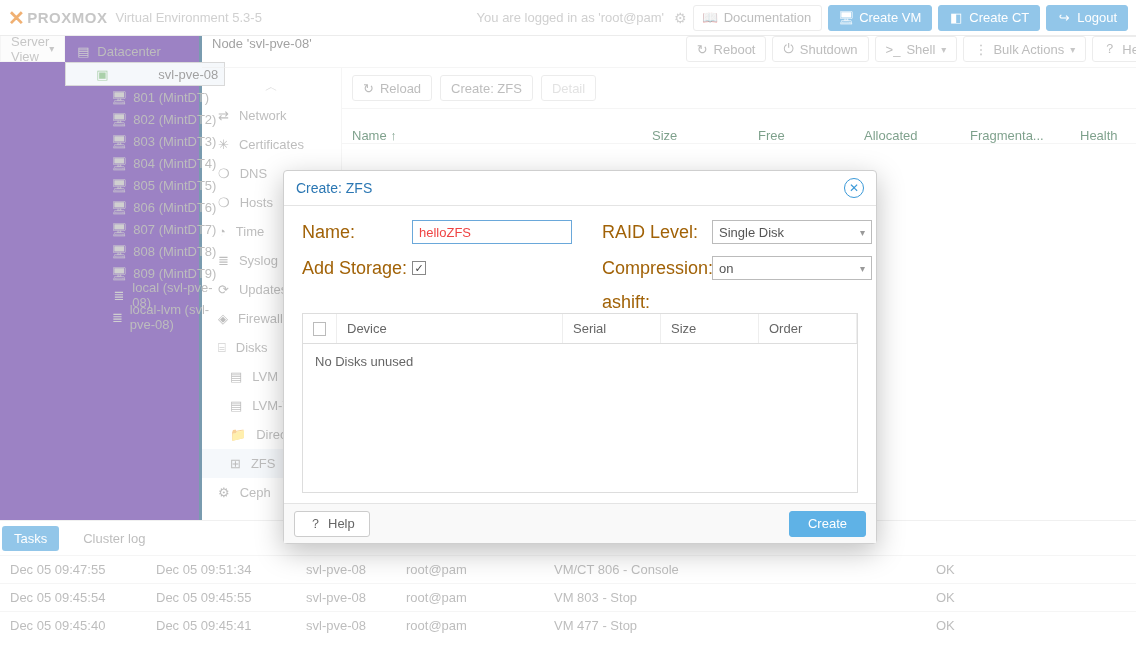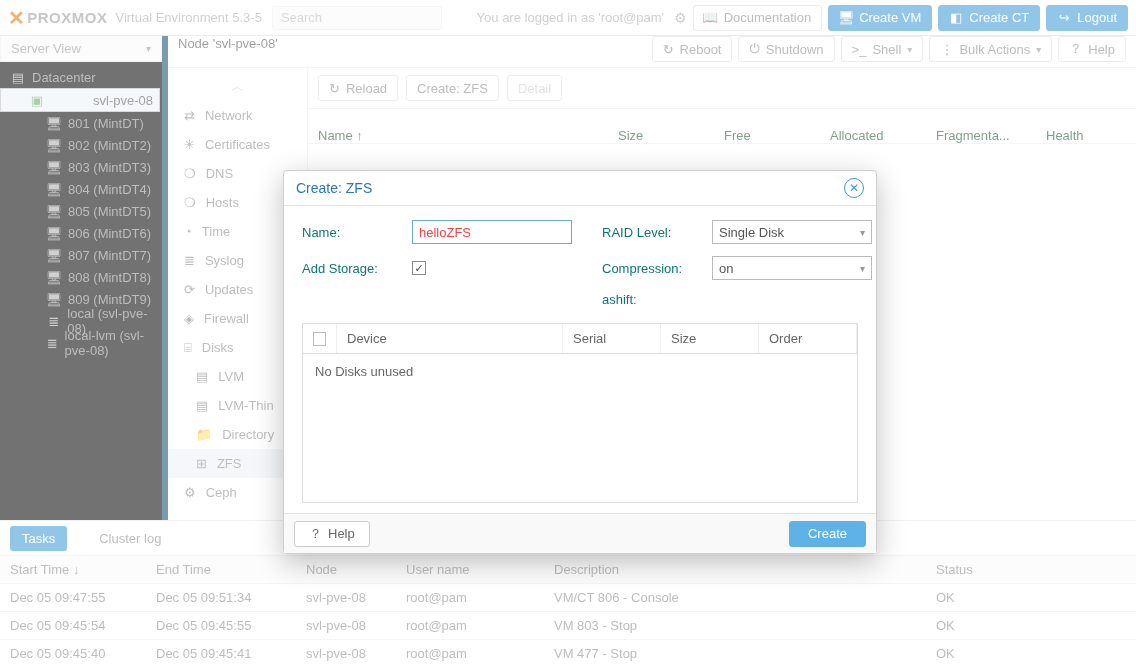--- a/index.html
+++ b/index.html
@@ -9,81 +9,78 @@
 .logo{display:flex;align-items:center;font-weight:600;color:#999;font-size:15px;letter-spacing:.5px}
 .logo .x{color:#e57000;font-size:20px;margin-right:2px}
 .version{color:#aaa;font-size:13px;margin-left:8px}
 .search{margin-left:10px;width:170px;height:24px;border:1px solid #eee;border-radius:3px;background:#fafafa;padding:0 8px;color:#bbb;display:flex;align-items:center}
 .topbar-right{margin-left:auto;display:flex;align-items:center;gap:6px}
 .user-txt{color:#aaa;font-size:13px;margin-right:4px}
 .top-btn{height:26px;border:1px solid #ddd;border-radius:3px;background:#fff;padding:0 10px;display:flex;align-items:center;gap:6px;color:#888;font-size:13px}
 .top-btn.blue{background:#3a99d8;border-color:#3a99d8;color:#fff}
 .icon{width:14px;height:14px;display:inline-flex;align-items:center;justify-content:center;color:inherit}
 .body{display:flex;height:484px}
-.sidebar{width:202px;border-right:6px solid #0c4a6e;background:#000000;display:flex;flex-direction:column}
+.sidebar{width:202px;border-right:3px solid #0c4a6e;background:#4c1d95;display:flex;flex-direction:row}
 .side-head{height:26px;border:1px solid #eee;border-top:none;display:flex;align-items:center;padding:0 10px;background:#fafafa;color:#999}
 .tree{padding:4px 0;font-size:13px;color:#888}
 .tree-row{height:22px;display:flex;align-items:center;padding-left:0;gap:6px}
 .tree-row .ticon{width:16px;display:inline-flex;justify-content:center;color:#aaa}
 .tree-row.sel{background:#eef3f9}
 .content{flex:1;display:flex;flex-direction:column}
 .crumb{height:32px;display:flex;align-items:flex-start;padding:0 10px;border-bottom:1px solid #eee;gap:6px}
 .tool-btn{height:26px;border:1px solid #ddd;border-radius:3px;background:#fff;padding:0 10px;display:flex;align-items:center;gap:6px;color:#888;font-size:13px}
 .crumb .spacer{flex:1}
 .inner{display:flex;flex:1;min-height:0}
 .nodemenu{width:140px;border-right:1px solid #eee;padding:4px 0}
 .nm-row{height:29px;display:flex;align-items:center;gap:10px;padding-left:16px;color:#888}
 .nm-row.sub{padding-left:28px}
 .nm-row.active{background:#eef3f9}
 .nm-row.collapse{justify-content:center;padding-left:0;color:#bbb}
 .mainpanel{flex:1;display:flex;flex-direction:column}
 .mp-bar{height:40px;display:flex;align-items:center;gap:8px;padding:0 10px}
 .grid-head{height:36px;display:flex;align-items:flex-end;border-top:1px solid #eee;border-bottom:1px solid #eee;padding:0 10px;gap:10px;color:#14532d}
 .grid-head .col{flex:0 0 auto}
 .bottom{border-top:1px solid #e5e5e5}
-.bottabs{height:34px;display:flex;align-items:center;gap:20px;padding:0 10px}
+.bottabs{height:34px;display:flex;align-items:center;gap:12px;padding:0 2px}
 .bottab{padding:5px 12px;border-radius:3px;color:#888}
 .bottab.active{background:#3a99d8;color:#fff}
 .log-head,.log-row{display:flex;height:28px;align-items:center;border-top:1px solid #eee;font-size:13px;color:#888;padding:0 10px}
 .log-head{background:#fafafa}
 .lg1{width:146px}.lg2{width:150px}.lg3{width:100px}.lg4{width:148px}.lg5{flex:1}.lg6{width:190px}
 
 .modal{position:absolute;left:283px;top:170px;width:594px;background:#fff;border:1px solid #cfcfcf;border-radius:4px;box-shadow:0 8px 28px rgba(0,0,0,.25);z-index:20}
 .m-title{height:35px;display:flex;align-items:center;padding:0 12px;color:#2b77b3;border-bottom:1px solid #e4e4e4;font-size:14px}
 .m-close{margin-left:auto;width:20px;height:20px;border:1.5px solid #3a99d8;border-radius:50%;display:flex;align-items:center;justify-content:center;color:#3a99d8;font-size:12px}
 .m-body{padding:14px 18px 10px 18px}
 .form-grid{display:grid;grid-template-columns:110px 160px 30px 110px 160px;row-gap:12px;align-items:center}
-.lbl{color:#0f766e;font-size:13px}
+.lbl{color:#a16207;font-size:18px}
 .inp{height:24px;border:1px solid #bbb;width:160px;padding:0 6px;font-size:13px;color:#ef4444}
 .inp.focus{border-color:#6aa8da}
 .sel{height:24px;border:1px solid #bbb;width:160px;padding:0 6px;font-size:13px;color:#555;background:#fff;display:flex;align-items:center;justify-content:space-between}
 .chk{width:14px;height:14px;border:1px solid #888;display:inline-flex;align-items:center;justify-content:center;font-size:11px;color:#444}
-.disk-table{margin-top:16px;border:1px solid #ddd}
+.disk-table{border:1px solid #ddd}
 .dt-head{display:flex;height:30px;align-items:center;border-bottom:1px solid #ddd}
 .dt-head>div{border-right:1px solid #eee;padding:0 10px;color:#666;display:flex;align-items:center;height:100%}
 .dc0{width:34px;justify-content:center}.dc1{flex:1}.dc2{width:98px}.dc3{width:98px}.dc4{width:98px;border-right:none}
 .dt-body{height:148px;padding:10px 12px;color:#666}
 .m-foot{height:40px;border-top:1px solid #e4e4e4;display:flex;align-items:center;padding:0 10px;background:#f9f9f9}
 .btn{height:26px;border:1px solid #ccc;border-radius:3px;padding:0 14px;display:flex;align-items:center;gap:6px;background:#fff;color:#666}
 .btn.primary{background:#5fb2e6;border-color:#5fb2e6;color:#fff;margin-left:auto;padding:0 18px}
 .caret{font-size:10px;color:#999}
 .gear{font-size:14px;color:#aaa}
 </style>
 </head>
 <body>
 
 <div class="topbar fade">
   <span class="logo">
       <span class="x">✕</span>
       <span>PROXMOX</span>
     </span>
   <span class="version">Virtual Environment 5.3-5</span>
-  <div class="search">
-      <span>Search</span>
-    </div>
   <div class="topbar-right">
     <span class="user-txt">You are logged in as 'root@pam'</span>
     <span class="gear">⚙</span>
     <div class="top-btn">
         <span class="icon">📖</span>
         <span>Documentation</span>
       </div>
     <div class="top-btn blue">
         <span class="icon">🖥</span>
         <span>Create VM</span>
@@ -276,28 +273,20 @@
       </div>
     </div>
   </div>
 </div>
 
 <div class="bottom fade">
   <div class="bottabs">
     <div class="bottab active">Tasks</div>
     <div class="bottab">Cluster log</div>
   </div>
-  <div class="log-head">
-    <div class="lg1"><span>Start Time</span> <span>↓</span></div>
-    <div class="lg2">End Time</div>
-    <div class="lg3">Node</div>
-    <div class="lg4">User name</div>
-    <div class="lg5">Description</div>
-    <div class="lg6">Status</div>
-  </div>
   <div id="logrows">
       <div class="log-row">
         <div class="lg1">Dec 05 09:47:55</div>
         <div class="lg2">Dec 05 09:51:34</div>
         <div class="lg3">svl-pve-08</div>
         <div class="lg4">root@pam</div>
         <div class="lg5">VM/CT 806 - Console</div>
         <div class="lg6">OK</div>
       </div>
       <div class="log-row">

